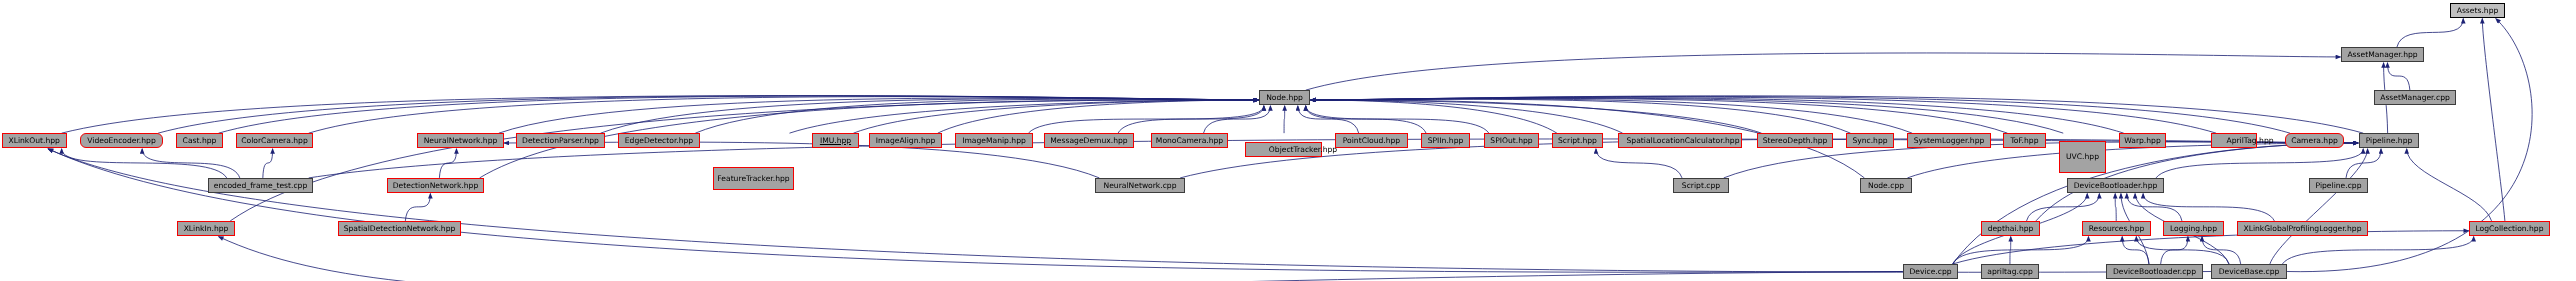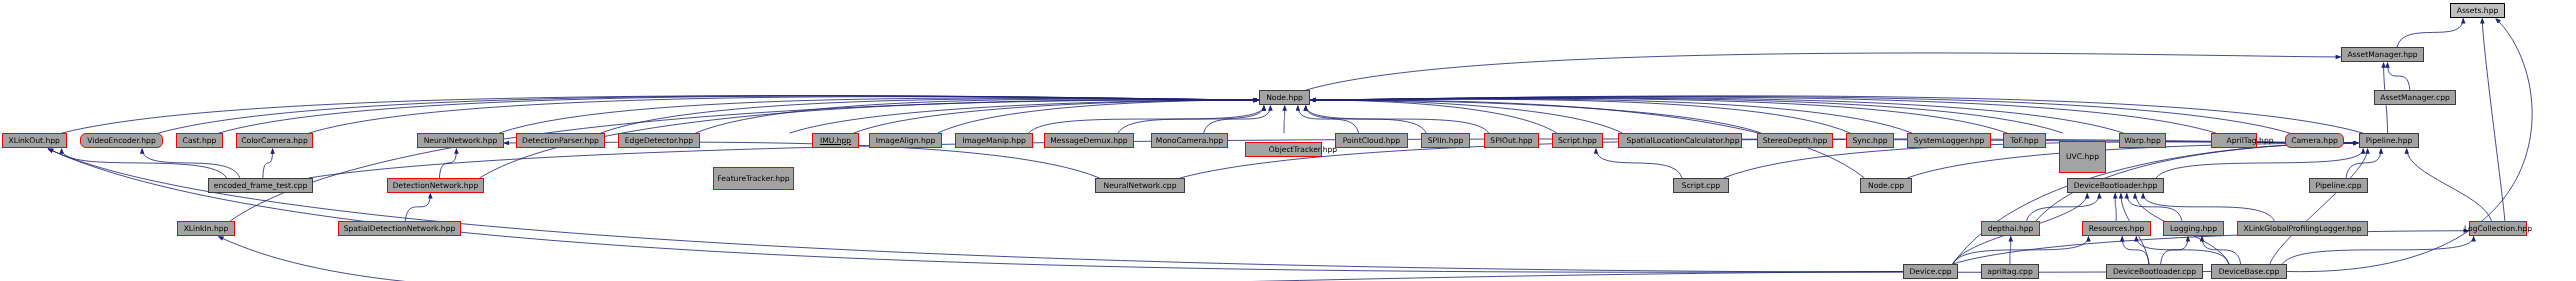--- a/index.html
+++ b/index.html
@@ -150,20 +150,20 @@
       <div class="gnode plain" style="left: 1673px; top: 178px; width: 56px; height: 15px;">Script.cpp</div>
       <div class="gnode plain" style="left: 1860px; top: 178px; width: 52px; height: 15px;">Node.cpp</div>
       <div class="gnode plain" style="left: 2067px; top: 178px; width: 97px; height: 15px;">DeviceBootloader.hpp</div>
       <div class="gnode plain" style="left: 2309px; top: 178px; width: 59px; height: 15px;">Pipeline.cpp</div>
       <div class="gnode red" style="left: 177px; top: 221px; width: 58px; height: 15px;">XLinkIn.hpp</div>
       <div class="gnode red" style="left: 338px; top: 221px; width: 123px; height: 15px;">SpatialDetectionNetwork.hpp</div>
       <div class="gnode red" style="left: 1981px; top: 221px; width: 59px; height: 15px;">depthai.hpp</div>
       <div class="gnode red" style="left: 2082px; top: 221px; width: 69px; height: 15px;">Resources.hpp</div>
       <div class="gnode red" style="left: 2163px; top: 221px; width: 61px; height: 15px;">Logging.hpp</div>
       <div class="gnode red" style="left: 2237px; top: 221px; width: 131px; height: 15px;">XLinkGlobalProfilingLogger.hpp</div>
-      <div class="gnode red" style="left: 2469px; top: 221px; width: 58px; height: 15px;">LogCollection.hpp</div>
+      <div class="gnode red" style="left: 2469px; top: 221px; width: 81px; height: 15px;">LogCollection.hpp</div>
       <div class="gnode plain" style="left: 1903px; top: 264px; width: 55px; height: 15px;">Device.cpp</div>
       <div class="gnode plain" style="left: 1981px; top: 264px; width: 58px; height: 15px;">apriltag.cpp</div>
       <div class="gnode plain" style="left: 2106px; top: 264px; width: 97px; height: 15px;">DeviceBootloader.cpp</div>
       <div class="gnode plain" style="left: 2211px; top: 264px; width: 76px; height: 15px;">DeviceBase.cpp</div>
     </div>
 </div>
 
 
 </body></html>

